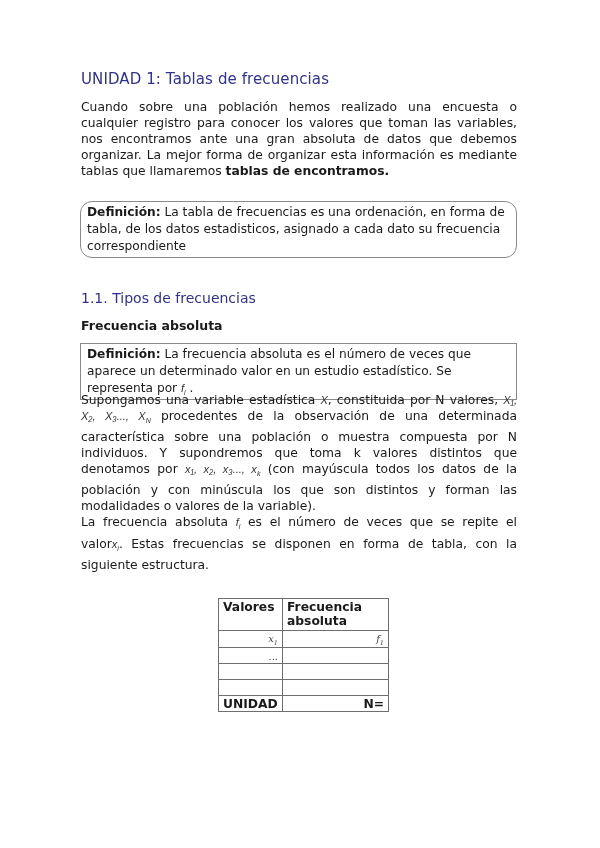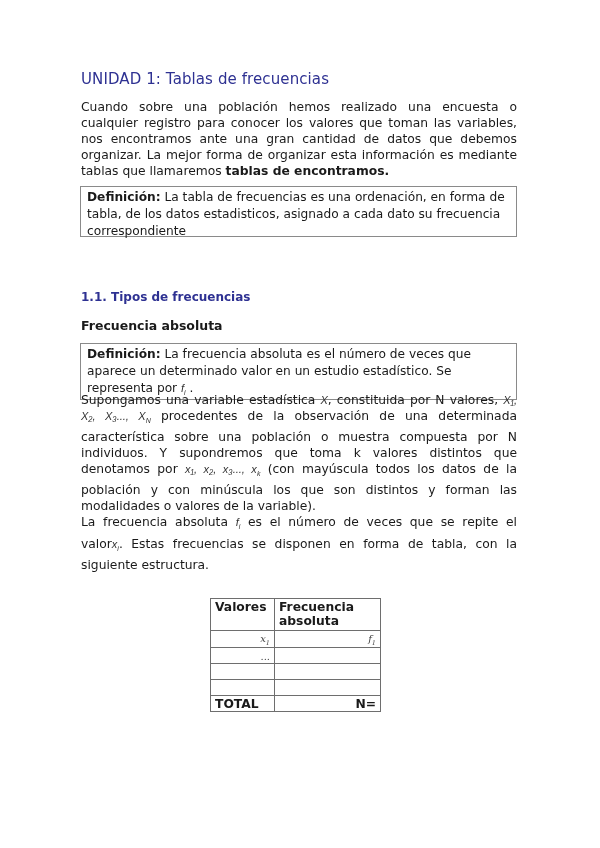--- a/index.html
+++ b/index.html
@@ -5,45 +5,45 @@
   html, body { margin:0; padding:0; background:#ffffff; }
   body { width:600px; height:848px; position:relative; overflow:hidden;
          font-family:"DejaVu Sans", sans-serif; color:#1a1a1a; }
   .abs { position:absolute; }
   .title { left:81px; top:70px; font-size:15px; color:#2e3192; letter-spacing:0.1px; }
   .para { left:81px; width:436px; font-size:12.3px; line-height:16px; text-align:justify; }
   .para b { font-weight:bold; }
   .p1 { top:99px; }
   .defbox { left:80px; width:437px; border:1.5px solid #8a8a8a; padding:2px 6px 2px 6px;
             font-size:12.2px; line-height:17px; box-sizing:border-box; }
-  .box1 { top:186px; height:51px; }
+  .box1 { top:201px; height:57px;border-radius:12px; }
   .box2 { top:343px; height:57px; }
   .defbox .lbl { font-weight:bold; }
-  .h2 { left:81px; top:290px; font-size:12px; font-weight:bold; color:#2e3192; }
+  .h2 { left:81px; top:290px; font-size:14px; font-weight:normal; color:#2e3192; }
   .h3 { left:81px; top:318px; font-size:12.5px; font-weight:bold; color:#1a1a1a; }
   .p2 { top:392px; }
   .math { font-family:Liberation Sans, sans-serif; font-style:italic; font-size:11px; color:#333; }
   .math sub { font-size:7px; }
-  table.freq { position:absolute; left:210px; top:598px; border-collapse:collapse;
+  table.freq { position:absolute; left:218px; top:598px; border-collapse:collapse;
                font-size:12.3px; }
   table.freq td { border:1.5px solid #6e6e6e; padding:0 4px; height:15px; }
   table.freq td.c1 { width:55px; text-align:right; }
   table.freq td.c2 { width:97px; text-align:right; }
   table.freq tr.head td { font-weight:bold; text-align:left; vertical-align:top; line-height:14px; height:29px; padding:1px 4px; }
   table.freq tr.total td { font-weight:bold; }
   table.freq tr.total td.c1 { text-align:left; }
   .cellmath { font-family:"DejaVu Serif", serif; font-style:italic; font-size:10px; color:#444;margin-top:32px; }
   .cellmath sub { font-size:6.5px; }
 </style>
 </head>
 <body>
 
 <div class="abs title">UNIDAD 1: Tablas de frecuencias</div>
 
-<div class="abs para p1"><span>Cuando sobre una población hemos realizado una encuesta o cualquier registro para conocer los valores que toman las variables, nos encontramos ante una gran cantidad de datos que debemos organizar. La mejor forma de organizar esta información es mediante tablas que llamaremos </span><b>tablas de encontramos.</b></div>
+<div class="abs para p1"><span>Cuando sobre una población hemos realizado una encuesta o cualquier registro para conocer los valores que toman las variables, nos encontramos ante una gran absoluta de datos que debemos organizar. La mejor forma de organizar esta información es mediante tablas que llamaremos </span><b>tablas de encontramos.</b></div>
 
 <div class="abs defbox box1"><span class="lbl">Definición:</span><span> La tabla de frecuencias es una ordenación, en forma de tabla, de los datos estadisticos, asignado a cada dato su frecuencia correspondiente</span></div>
 
 <div class="abs h2">1.1. Tipos de frecuencias</div>
 <div class="abs h3">Frecuencia absoluta</div>
 
 <div class="abs defbox box2"><span class="lbl">Definición:</span><span> La frecuencia absoluta es el número de veces que aparece un determinado valor en un estudio estadístico. Se representa por </span><span class="math"><span>f</span><sub>i</sub></span><span> .</span></div>
 
 <div class="abs para p2"><span>Supongamos una variable estadística </span><span class="math">X</span><span>, constituida por N valores, </span><span class="math"><span>X₁, X₂, X₃..., X</span><sub>N</sub></span><span> procedentes de la observación de una determinada característica sobre una población o muestra compuesta por N individuos. Y supondremos que toma k valores distintos que denotamos por </span><span class="math"><span>x₁, x₂, x₃..., x</span><sub>k</sub></span><span> (con mayúscula todos los datos de la población y con minúscula los que son distintos y forman las modalidades o valores de la variable).</span><br><span>La frecuencia absoluta </span><span class="math"><span>f</span><sub>i</sub></span><span> es el número de veces que se repite el valor</span><span class="math"><span>x</span><sub>i</sub></span><span>. Estas frecuencias se disponen en forma de tabla, con la siguiente estructura.</span></div>
 
@@ -63,17 +63,17 @@
   </tr>
   <tr>
         <td class="c1"></td>
         <td class="c2"></td>
       </tr>
   <tr>
         <td class="c1"></td>
         <td class="c2"></td>
       </tr>
   <tr class="total">
-    <td class="c1">TOTAL</td>
+    <td class="c1">UNIDAD</td>
     <td class="c2">N=</td>
   </tr>
 </tbody>
   </table>
 
 </body></html>

